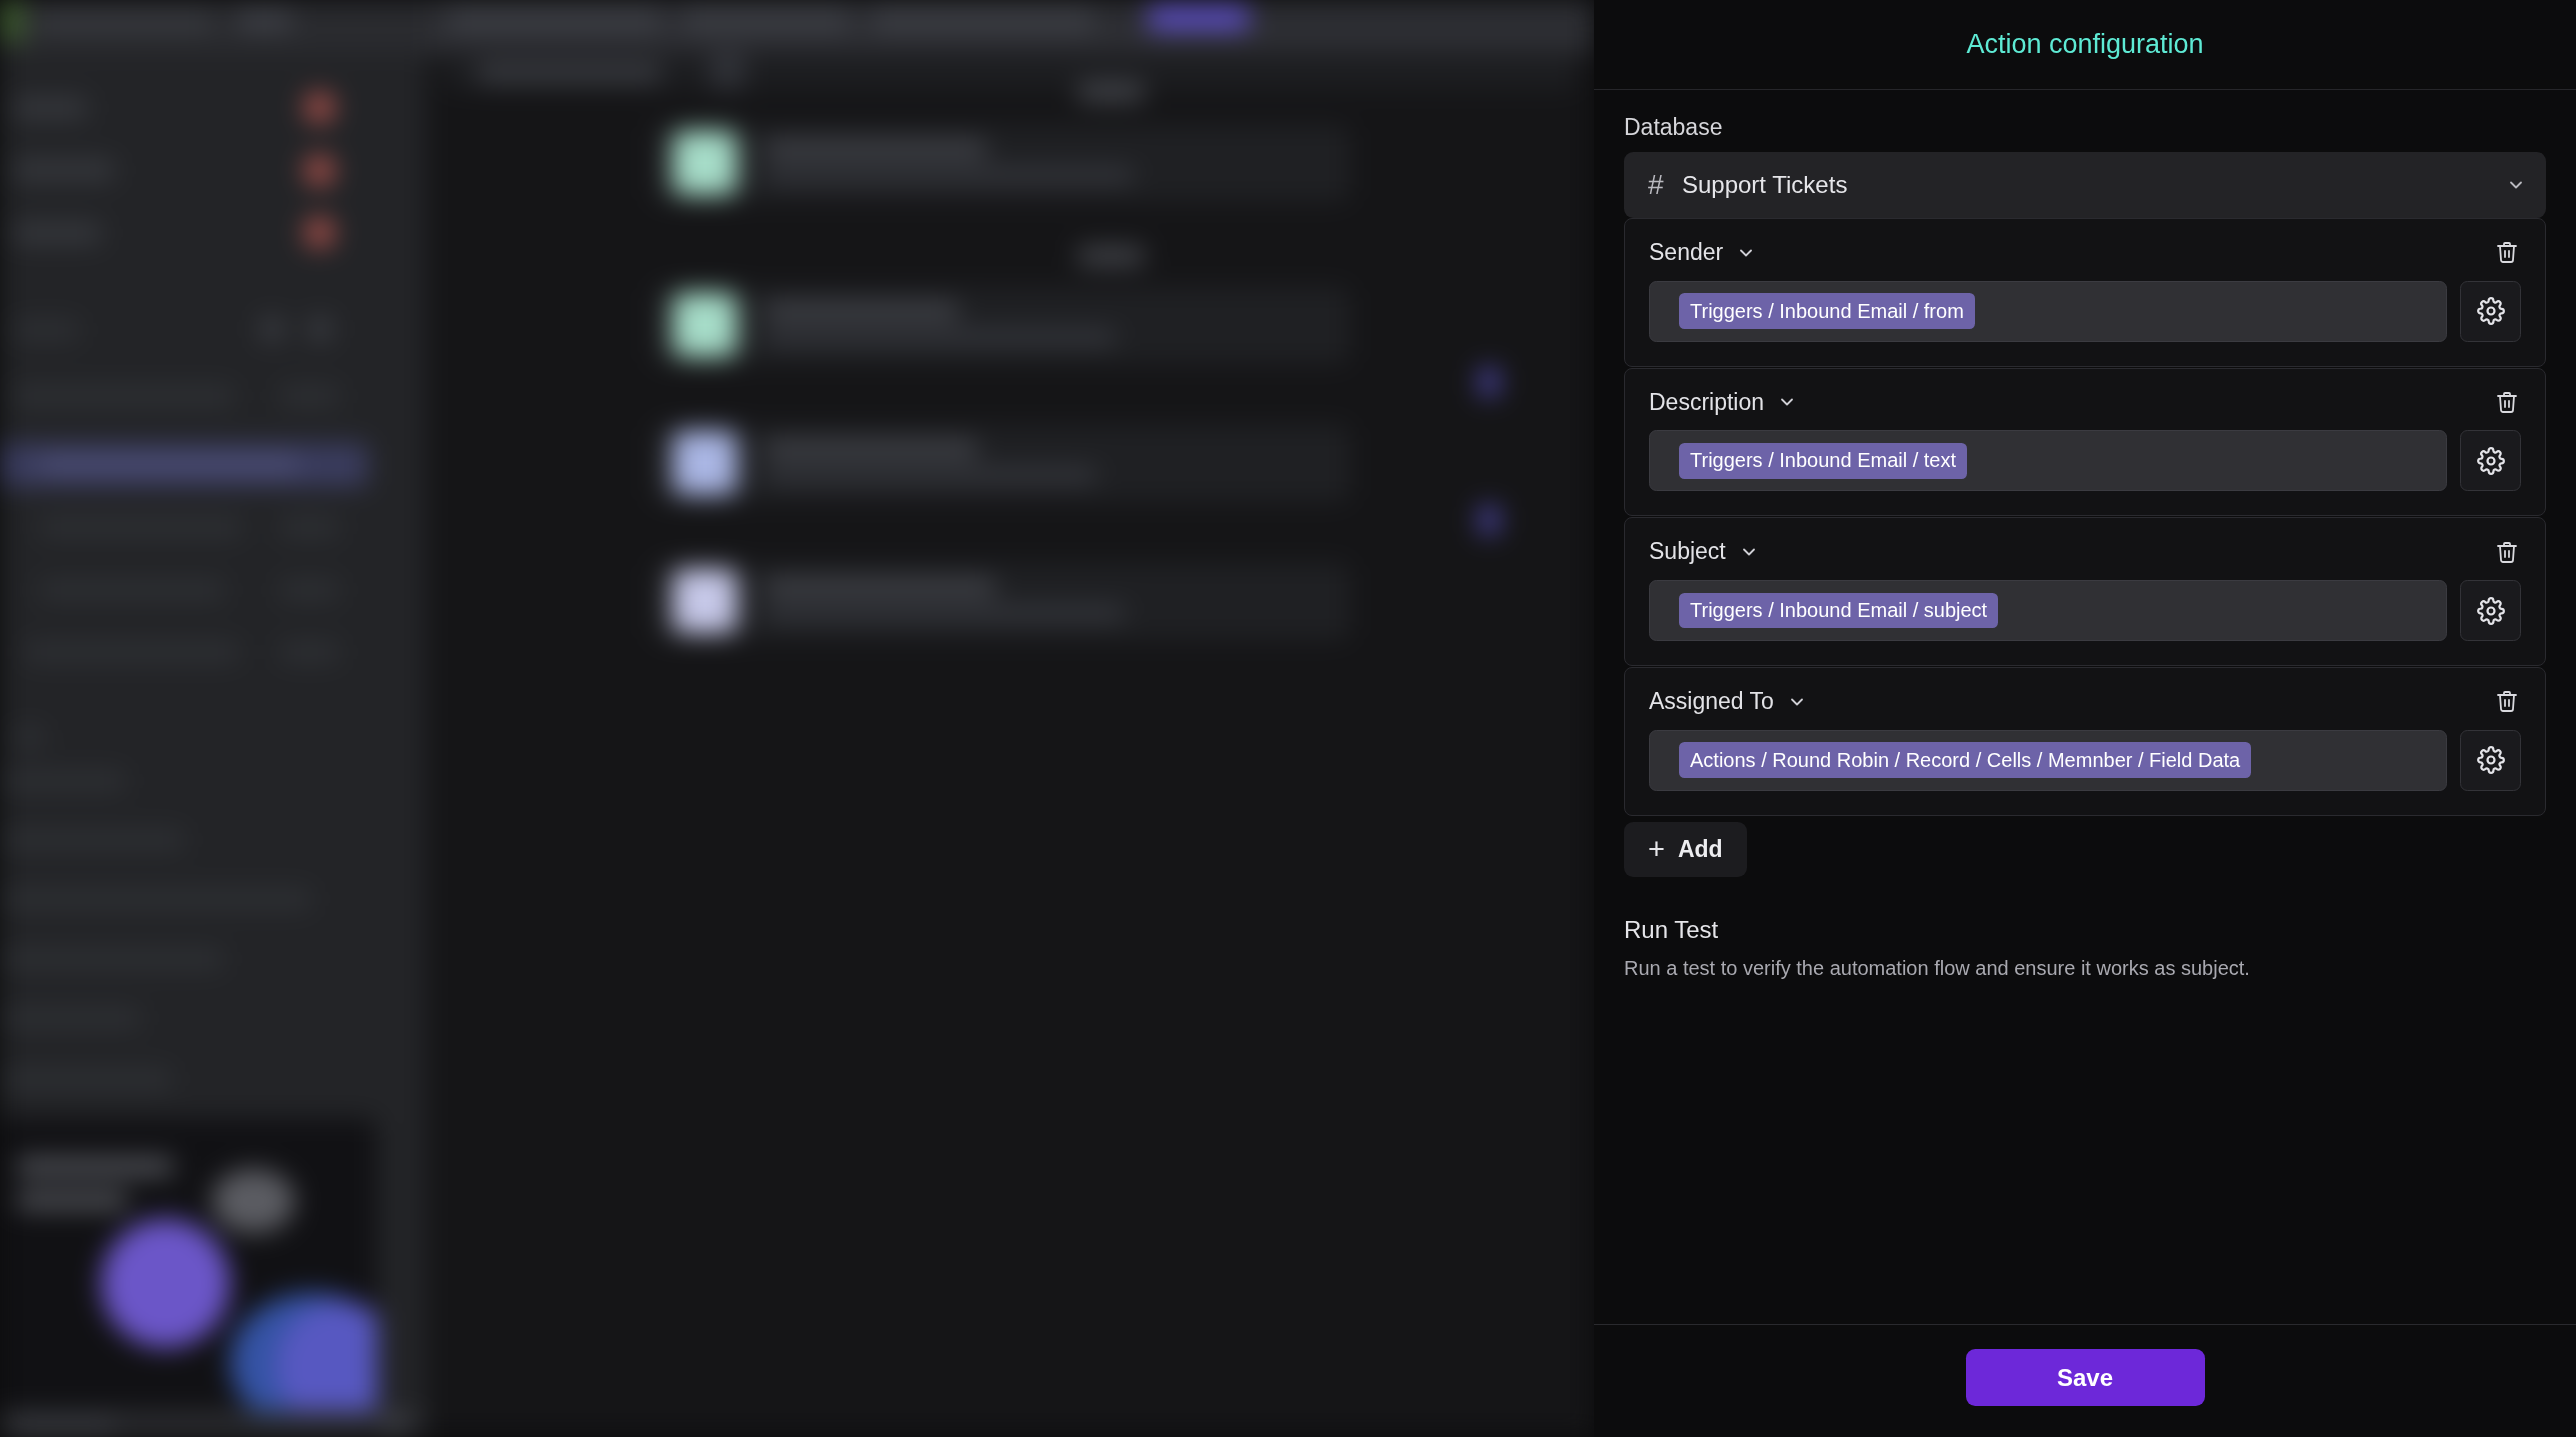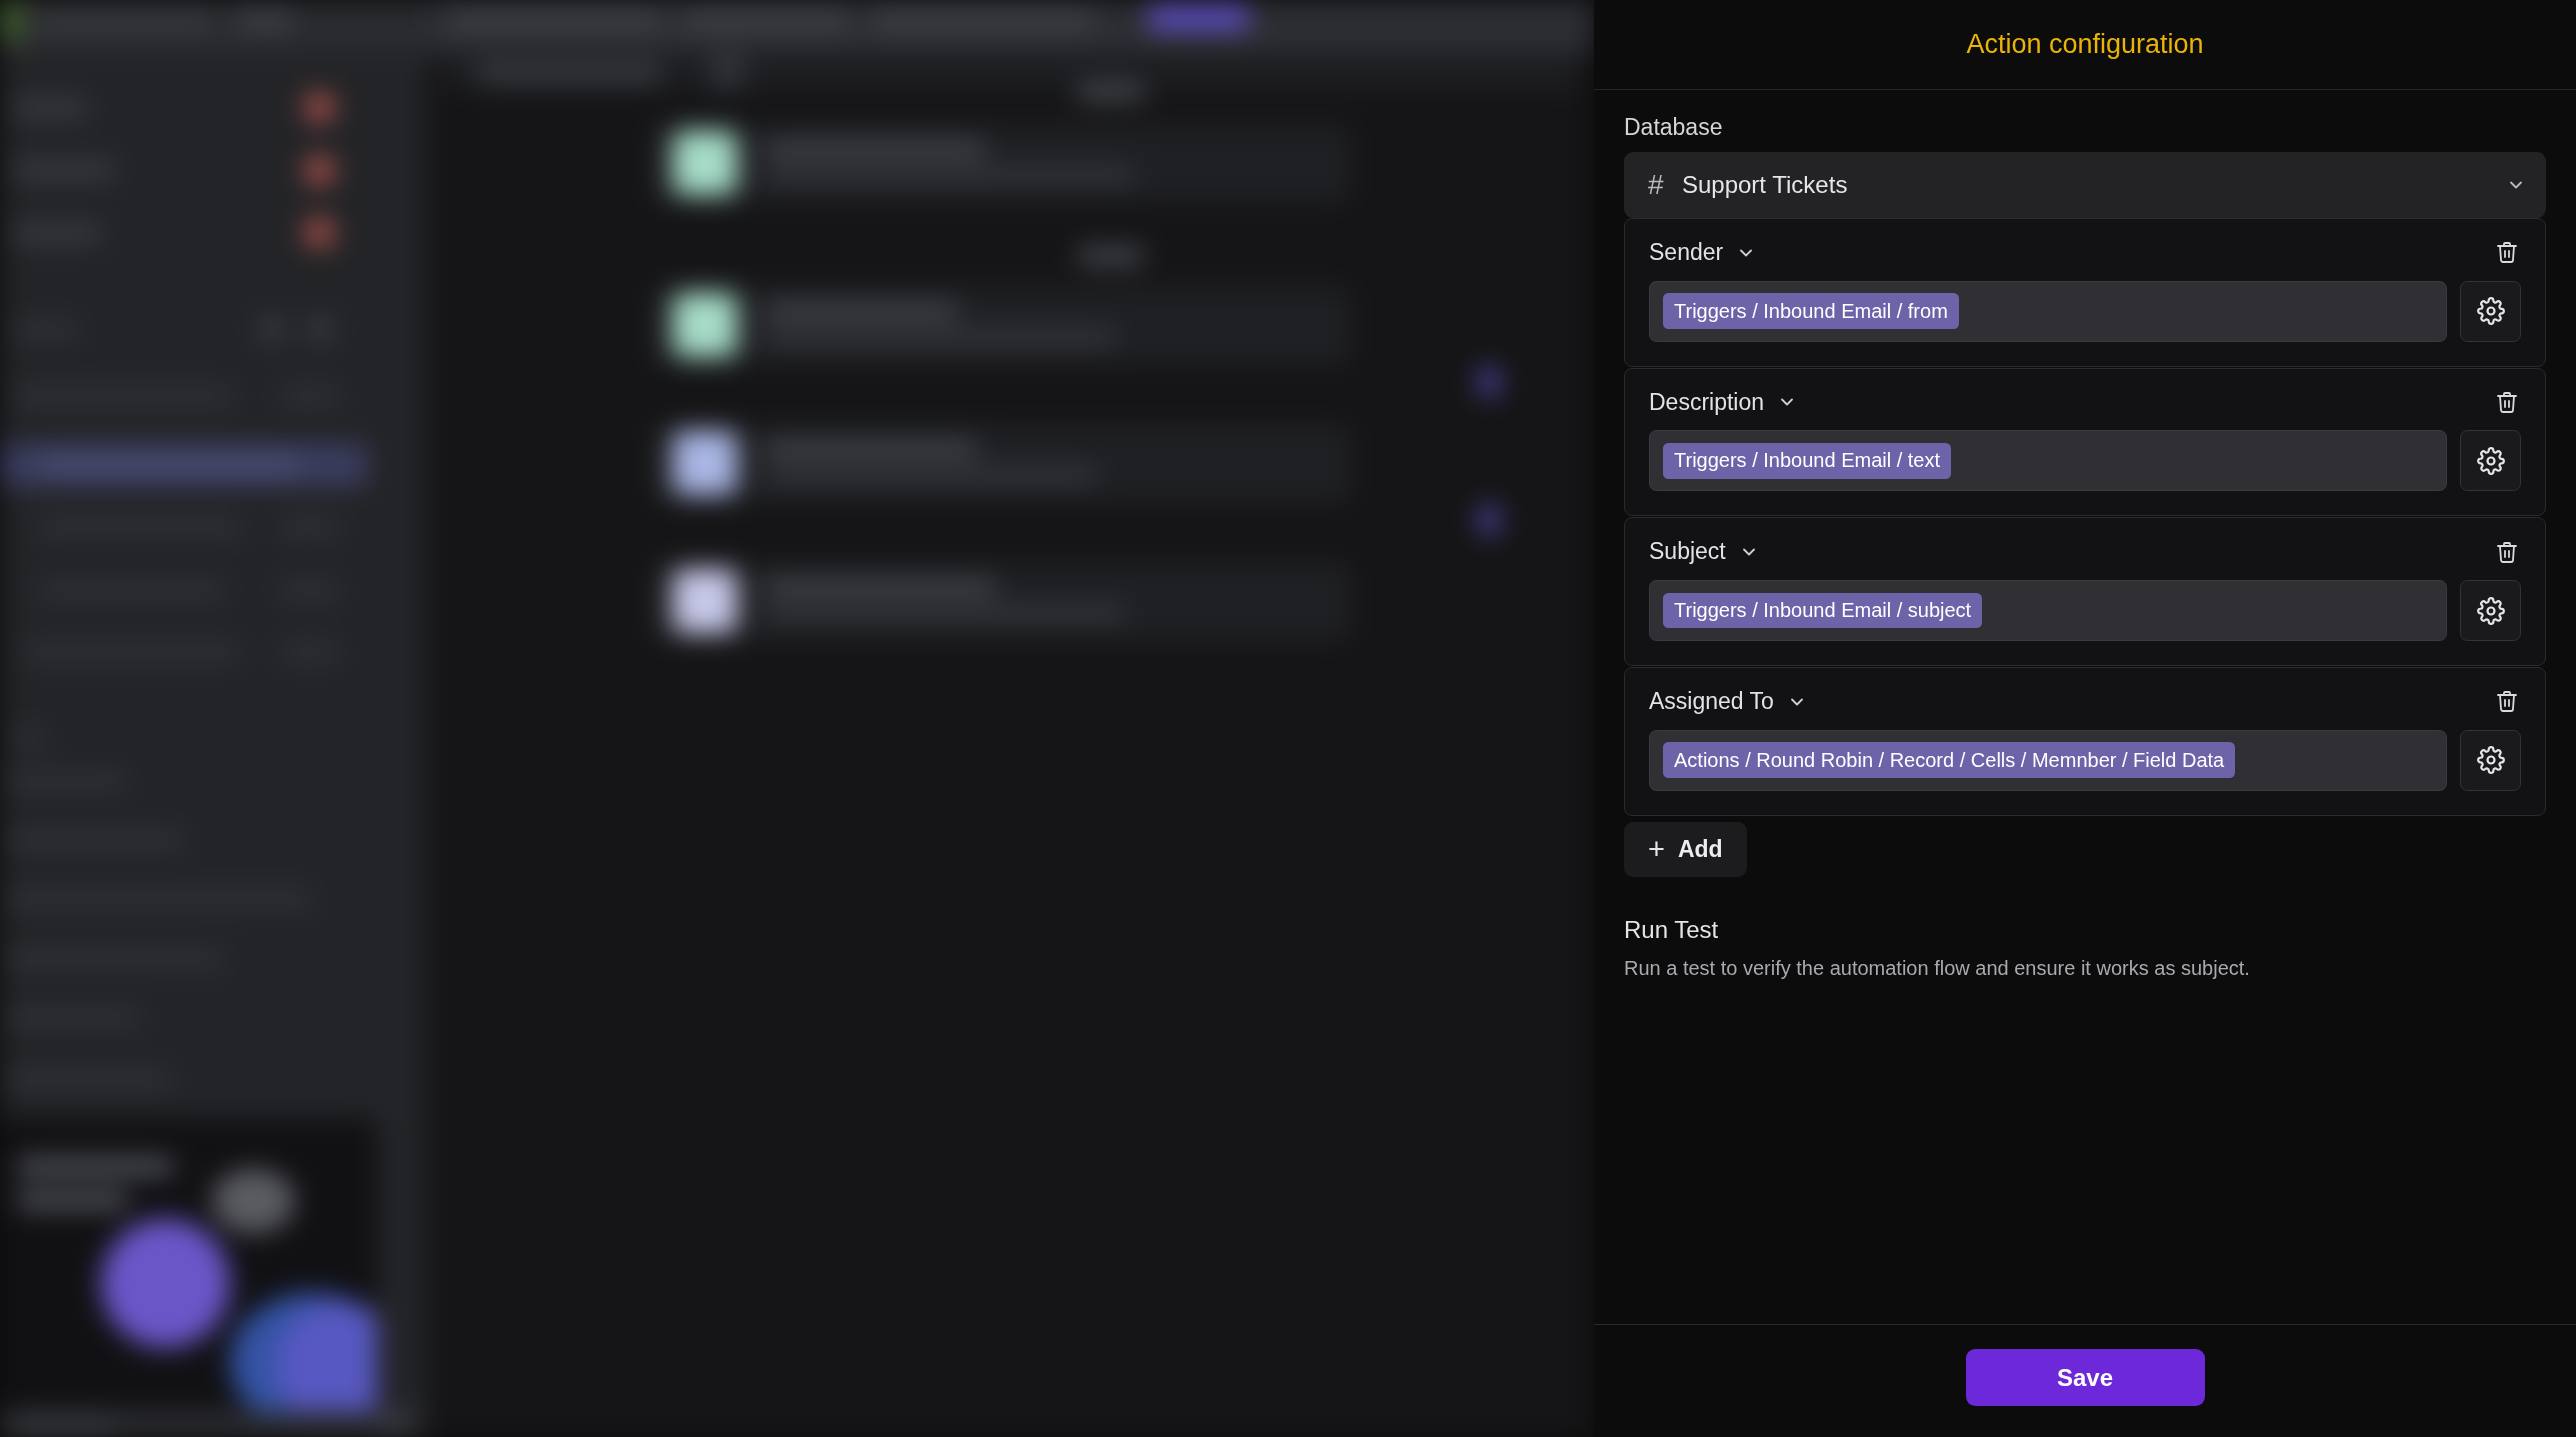--- a/index.html
+++ b/index.html
@@ -86,21 +86,21 @@
   
   .panel {
     position: absolute; right: 0; top: 0; width: 982px; height: 1437px;
     background: #0c0c0d;
     display: flex; flex-direction: column;
   }
   .panel-header {
     height: 90px; flex: 0 0 90px;
     display: flex; align-items: center; justify-content: center;
     border-bottom: 0.9px solid #26262a;
-    color: #eab308; font-size: 27px; font-weight: 500;
+    color: #5eead4; font-size: 27px; font-weight: 500;
   }
   .panel-body { flex: 1 1 auto; overflow: hidden; padding: 0 30px; position: relative; }
 
   .section-label {
     color: #d6d6da; font-size: 23px; font-weight: 400;
     margin-top: 24px; margin-bottom: 11px;
   }
   .db-select {
     height: 66px; background: #232326; border-radius: 9.2px;
     display: flex; align-items: center; padding: 0 24px; gap: 18.4px;
@@ -116,21 +116,21 @@
   }
   .field-top { display: flex; align-items: center; gap: 13px; margin-bottom: 14.7px; }
   .field-name { color: #e3e3e7; font-size: 23px; }
   .trash-btn {
     position: absolute; right: 20px; top: 14.7px;
     width: 37px; height: 37px; display: flex; align-items: center; justify-content: center;
   }
   .field-row { display: flex; align-items: stretch; gap: 13px; }
   .var-input {
     flex: 1 1 auto; min-height: 61px; background: #303034; border: 0.9px solid #3b3b41;
-    border-radius: 7.4px; display: flex; align-items: center; padding: 0 13px;
+    border-radius: 7.4px; display: flex; align-items: center; padding: 0 29px;
   }
   .var-chip {
     background: #6d63a8; color: #ffffff; font-size: 20px;
     border-radius: 5.5px; padding: 6.4px 11px; white-space: nowrap;
   }
   .gear-btn {
     flex: 0 0 61px; width: 61px; background: #1a1a1d; border: 0.9px solid #333338;
     border-radius: 7.4px; display: flex; align-items: center; justify-content: center;
   }
 

